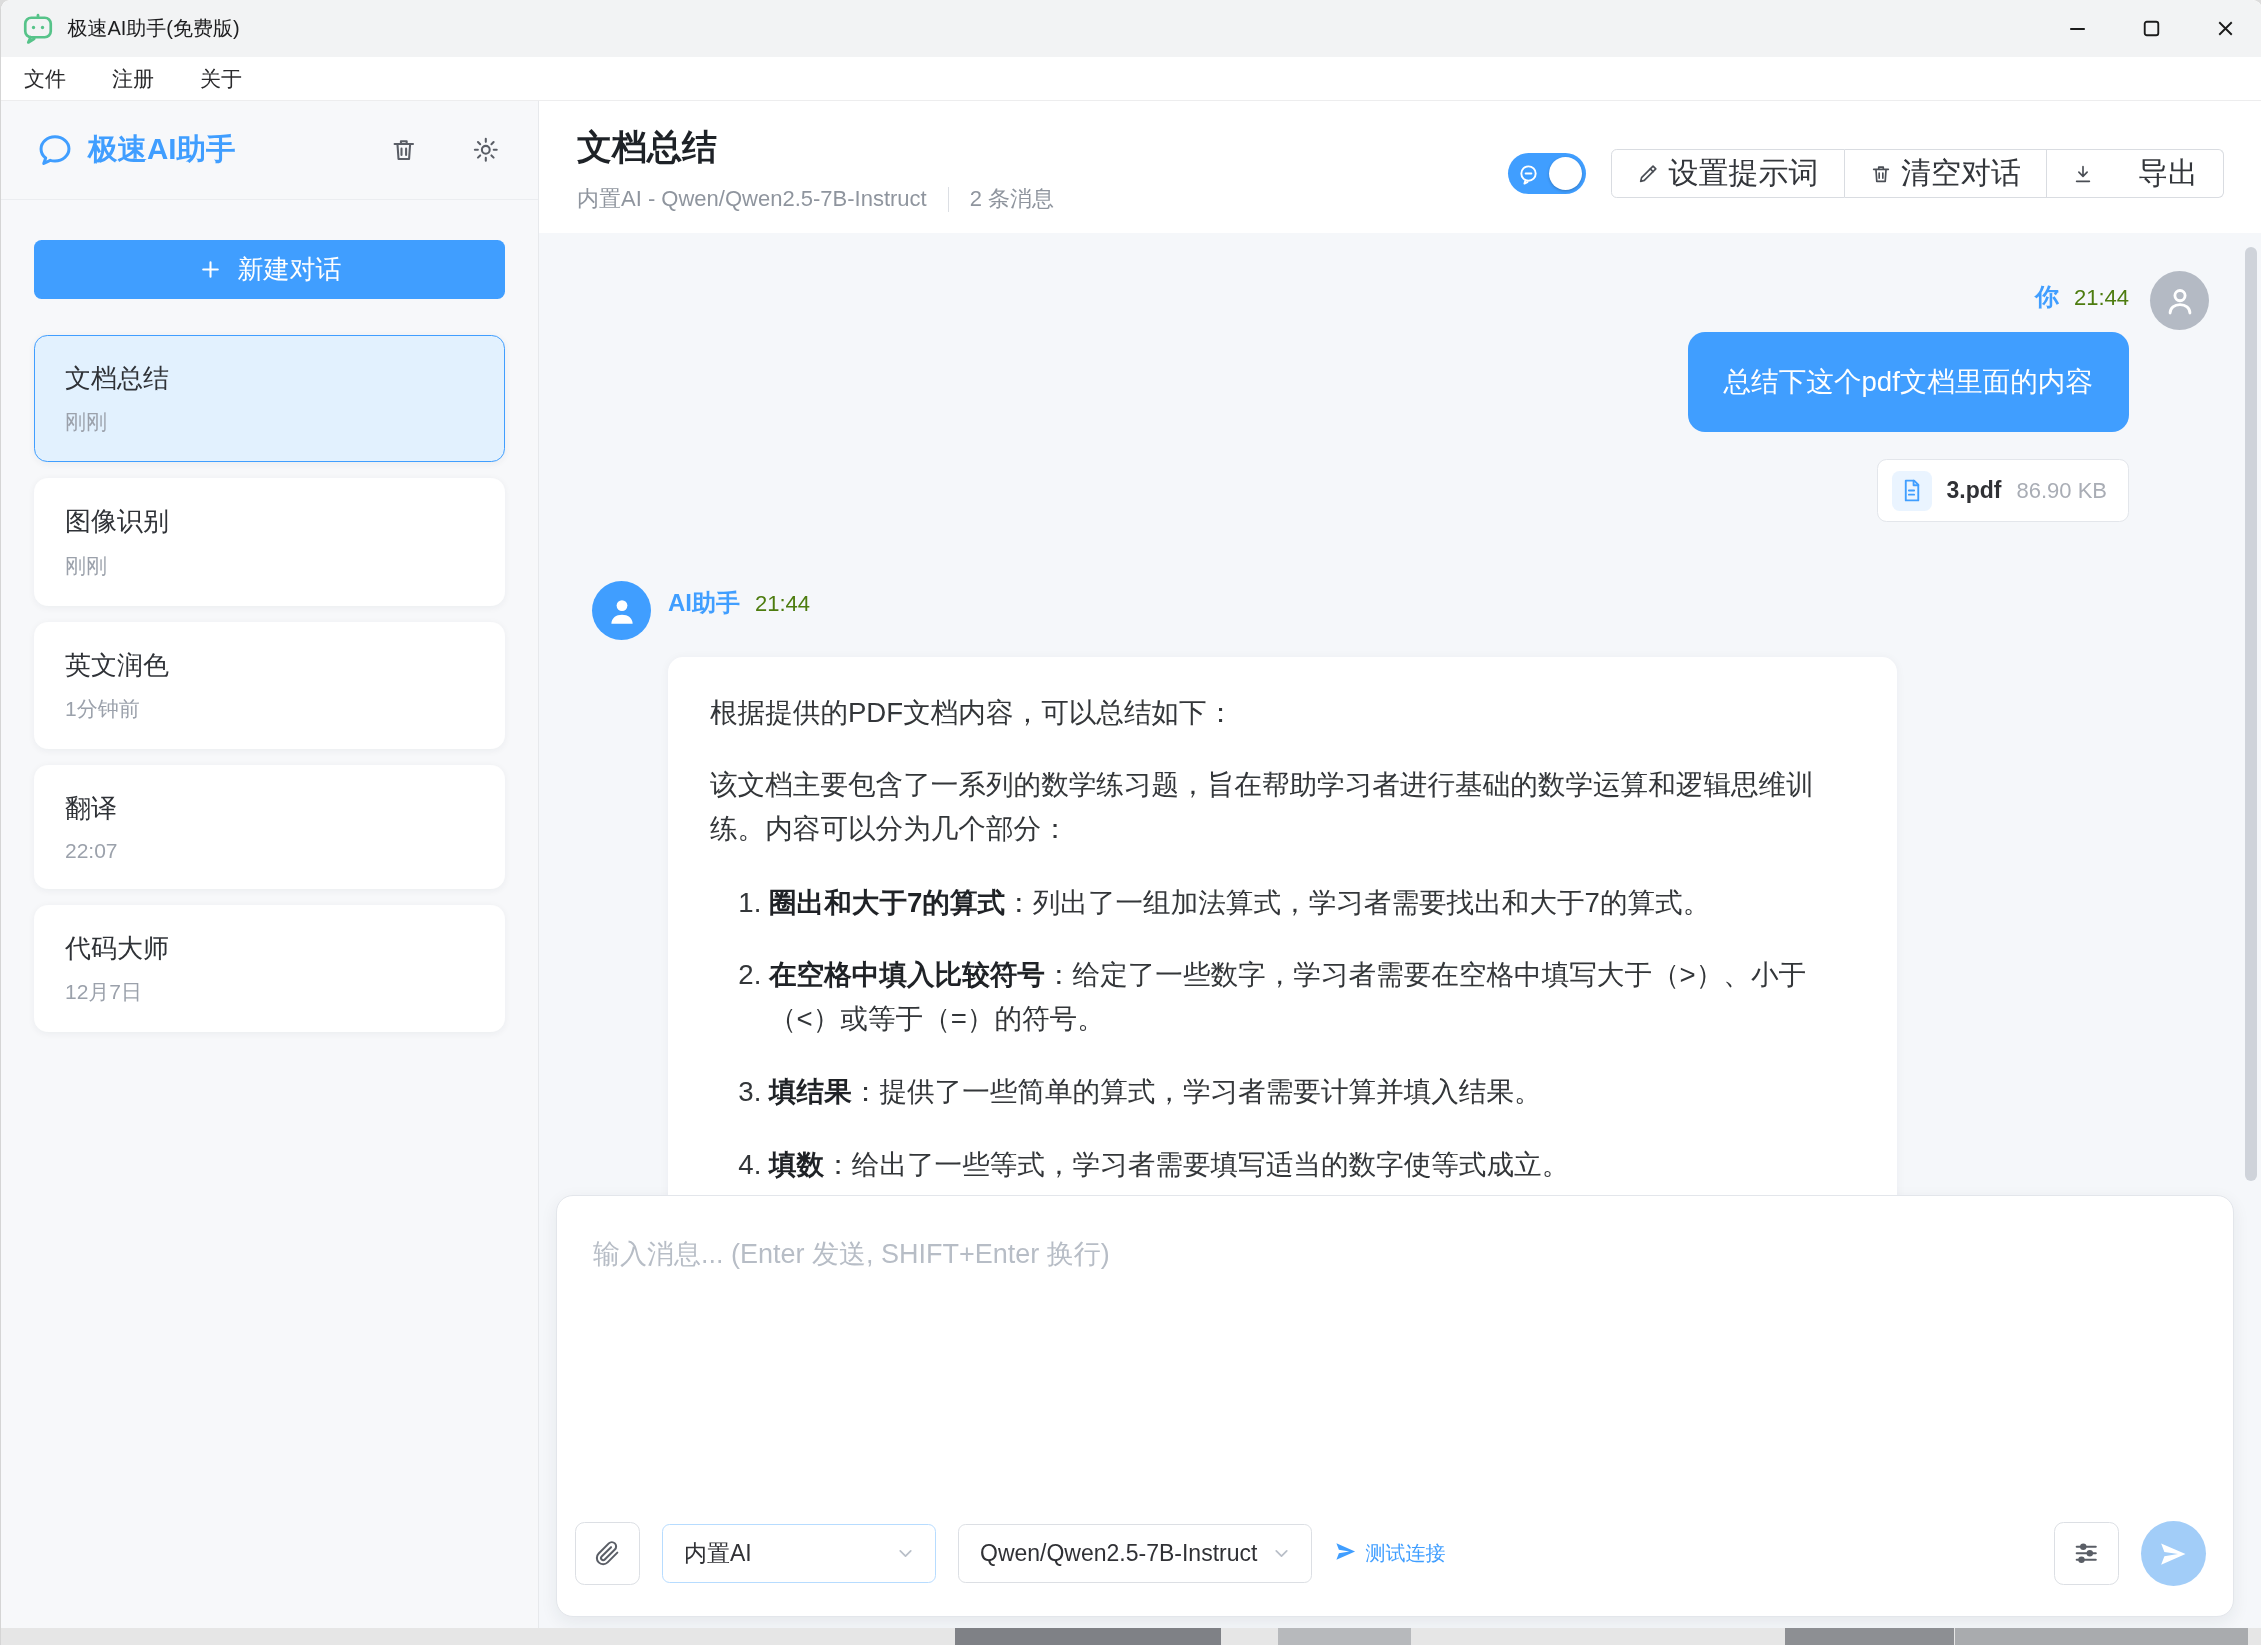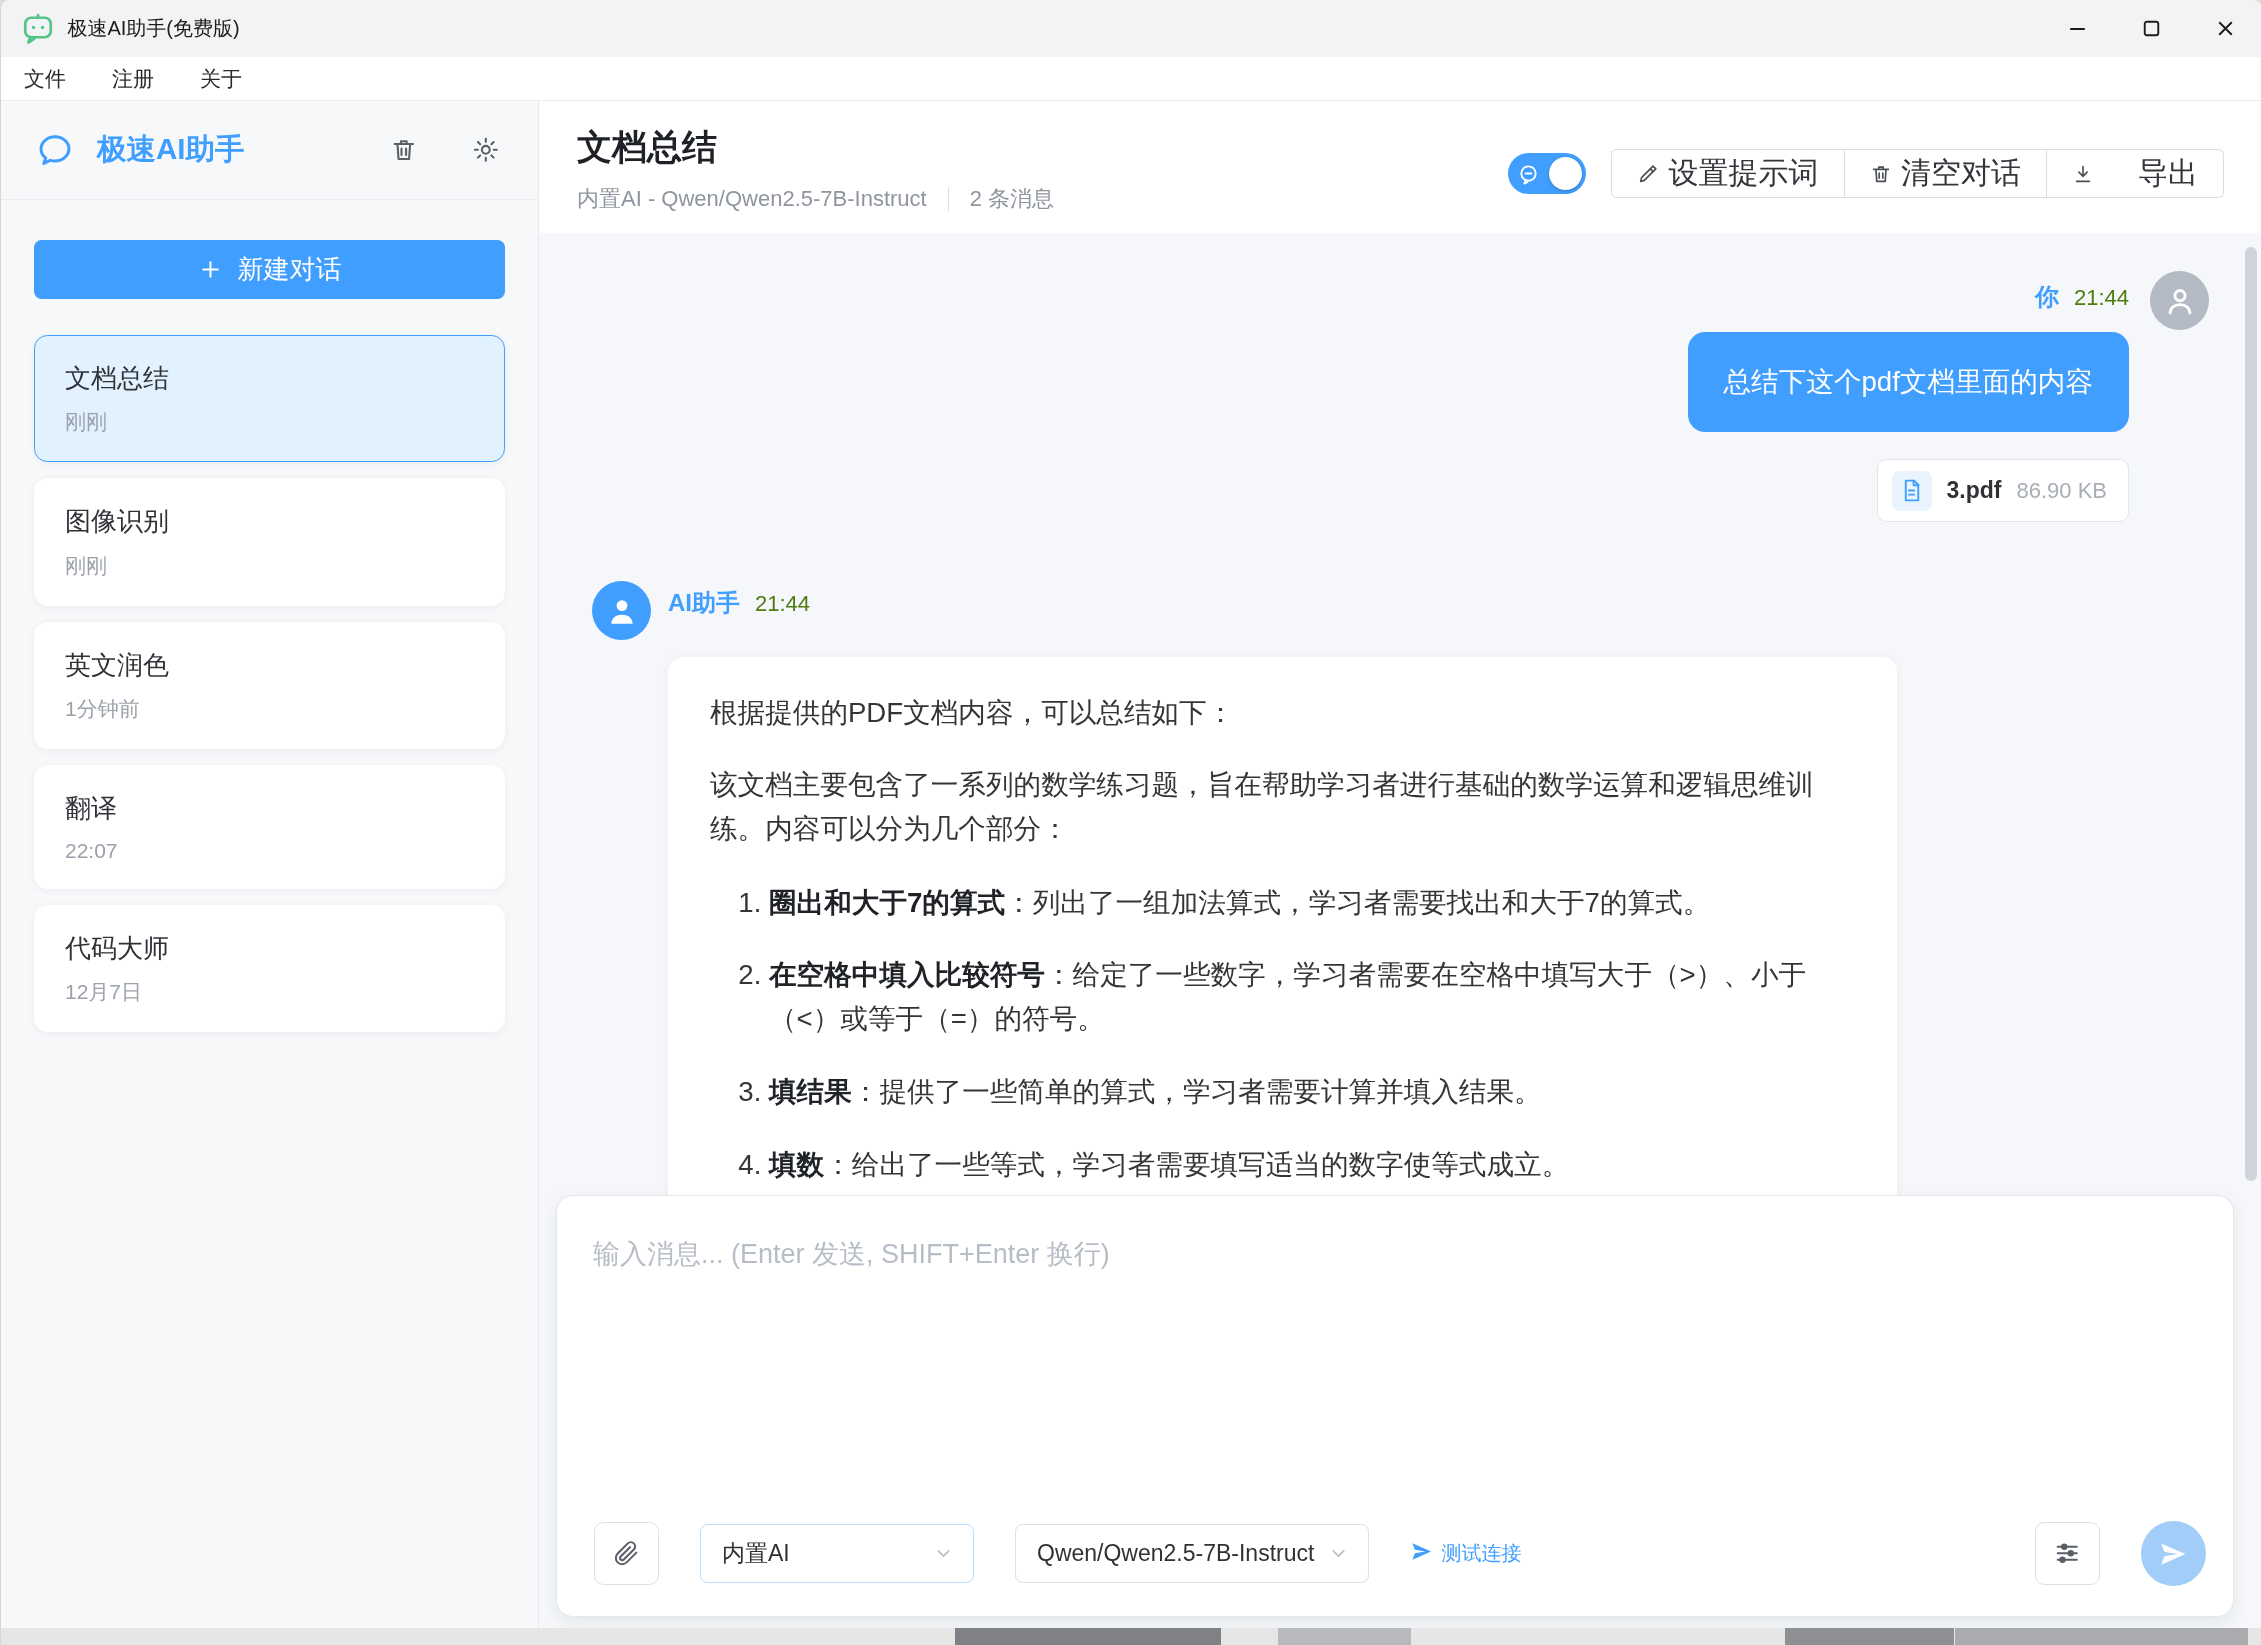--- a/index.html
+++ b/index.html
@@ -22,21 +22,21 @@
              border-bottom:1px solid #ededee; }
   .menu-item { font-size:21px; color:#2a2a2c; }
 
   
   .body { display:flex; height:1527px; }
 
   
   .sidebar { width:538px; flex:none; background:#f7f8fa; border-right:1px solid #e7e9ec; display:flex; flex-direction:column; }
   .sidebar-header { height:99px; flex:none; display:flex; align-items:center; padding:0 38px 0 36px; border-bottom:1px solid #ebedf0; }
   .sb-logo { width:36px; height:36px; color:#409eff; flex:none; }
-  .sb-title { font-size:29.5px; font-weight:bold; color:#409eff; margin-left:24px; }
+  .sb-title { font-size:29.5px; font-weight:bold; color:#409eff; margin-left:15px; }
   .sb-actions { margin-left:auto; display:flex; align-items:center; gap:55px; }
   .sb-action { color:#5a5e66; display:flex; }
   .sb-action svg { width:27.6px; height:27.6px; }
   .new-chat-btn { margin:40px 33px 0; height:59px; flex:none; background:#409eff; border:none; border-radius:7.6px;
                   color:#fff; font-size:26px; display:flex; align-items:center; justify-content:center; gap:15px; }
   .new-chat-btn svg { width:25px; height:25px; }
   .conv-list { margin:36px 33px 0; display:flex; flex-direction:column; gap:16px; }
   .conv-item { background:#fff; border:1.9px solid #ffffff; border-radius:13.3px; padding:25px 30px;
                box-shadow:0 1.9px 7.6px rgba(25,35,60,.05); }
   .conv-item.active { background:#e2f1fe; border-color:#409eff; }
@@ -94,21 +94,21 @@
   .bubble-ai li strong { color:#1f2226; }
   .chat-scrollbar { position:absolute; right:4.8px; top:13.3px; bottom:13.3px; width:12.4px;
                     background:#cfd3da; border-radius:6.7px; }
 
   
   .composer { flex:none; height:422px; margin:0 28.5px 11.4px 17px; background:#fff; border:1px solid #e3e6eb;
               border-radius:17px; box-shadow:0 5.7px 17px rgba(30,40,60,.07); display:flex; flex-direction:column; }
   .composer textarea { flex:1; border:none; outline:none; resize:none; background:transparent;
                        padding:40px 36px; font-family:inherit; font-size:27px; color:#303135; border-radius:17px; }
   .composer textarea::placeholder { color:#b7bdc6; }
-  .composer-bar { height:99px; flex:none; display:flex; align-items:center; padding:0 27px 25px 37px; gap:41px; }
+  .composer-bar { height:99px; flex:none; display:flex; align-items:center; padding:0 27px 25px 18px; gap:22px; }
   .tool-btn { width:65px; height:63px; background:#fff; border:1px solid #dcdfe4; border-radius:9.5px;
               display:flex; align-items:center; justify-content:center; color:#5a5e66; flex:none; }
   .tool-btn svg { width:28.5px; height:28.5px; }
   .select { height:59px; border-radius:7.6px; background:#fff; padding:0 19px 0 21px; font-size:23px; color:#303135;
             display:flex; align-items:center; justify-content:space-between; gap:13.3px; }
   .select svg { width:21px; height:21px; color:#b9bfc8; flex:none; }
   .select-provider { width:274px; border:1px solid #b7dcff; }
   .select-model { width:354px; border:1px solid #dcdfe4; }
   .test-link { display:flex; gap:8.6px; color:#409eff; font-size:20px; }
   .test-link svg { width:23px; height:23px; }

